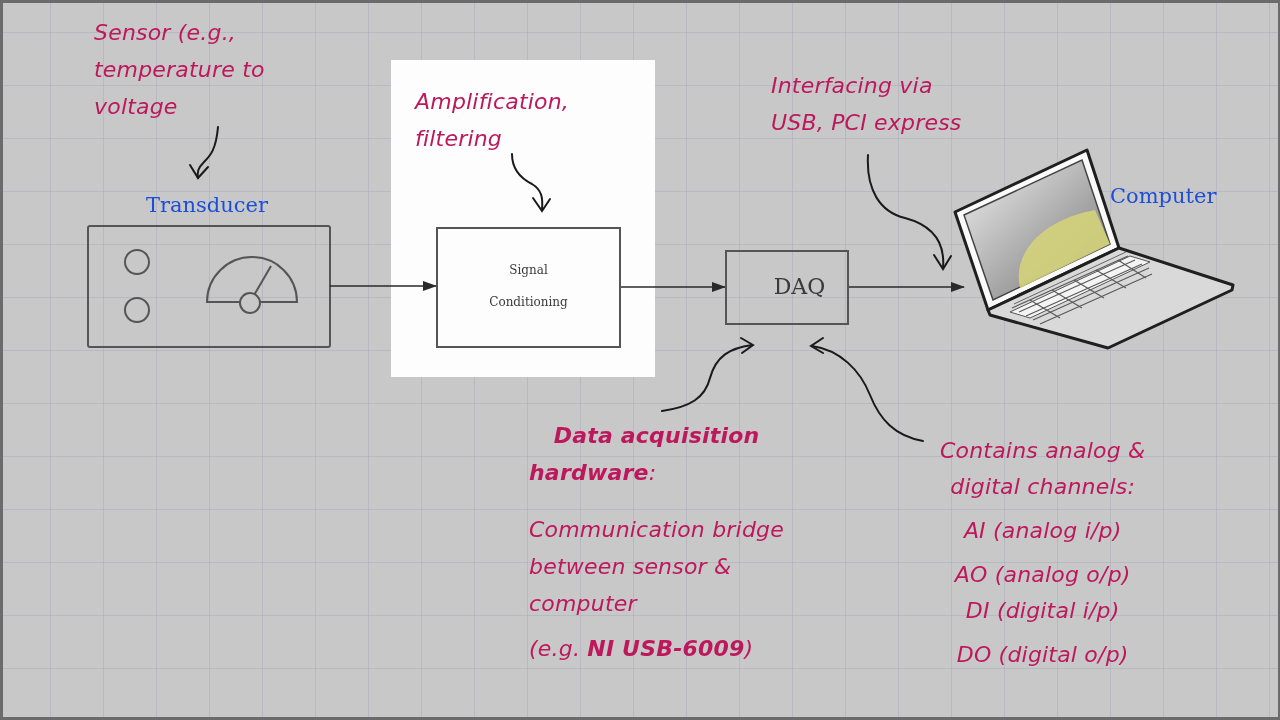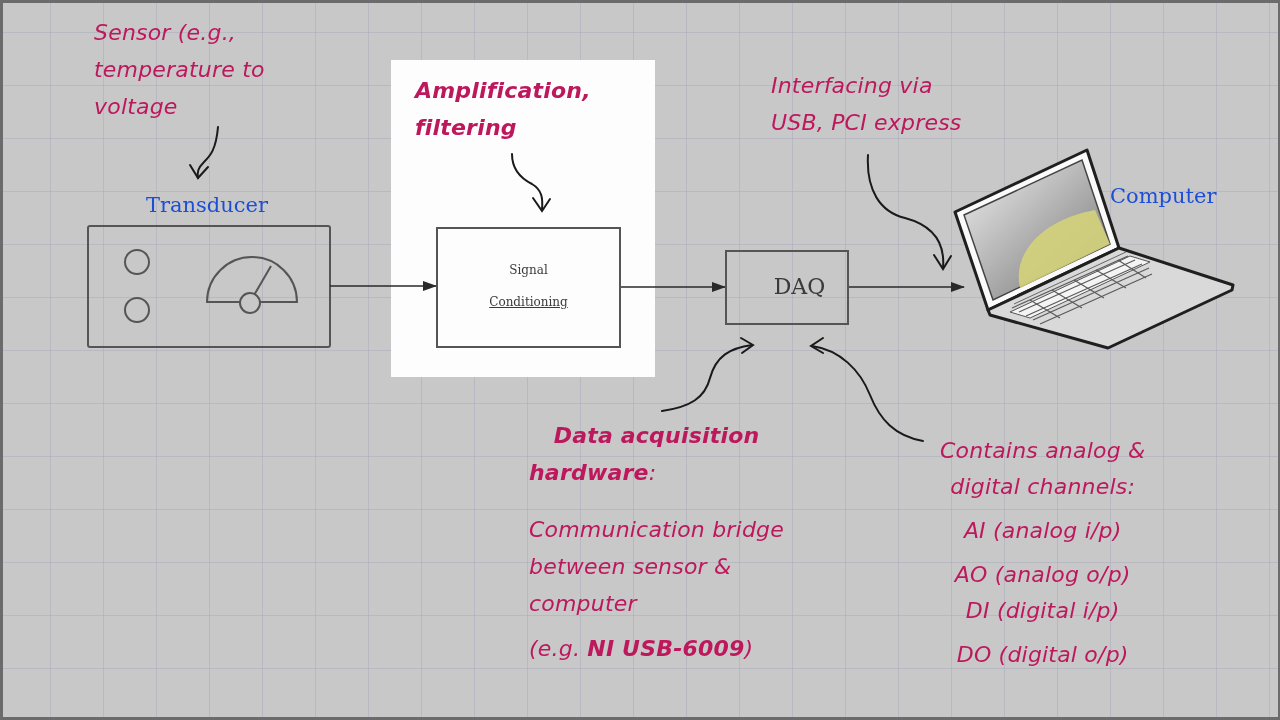--- a/index.html
+++ b/index.html
@@ -118,34 +118,34 @@
   </g>
   <g fill="none" stroke="#1a1a1a" stroke-width="2" stroke-linecap="round">
     <path d="M923,441 C895,436 880,420 870,395 C860,370 840,350 812,346"></path>
     <path d="M823,338 L811,346 L823,353"></path>
   </g>
 </svg>
 
 <div class="serif" style="left:146px; top:193px;">Transducer</div>
 <div class="box" style="left:437px; top:228px; width:183px; height:119px; border:none;">
   <div class="box-label" style="top:26px;">Signal</div>
-  <div class="box-label" style="top:58px;text-decoration:underline;">Conditioning</div>
+  <div class="box-label" style="top:58px;">Conditioning</div>
 </div>
 <div class="box" style="left:726px; top:251px; width:147px; height:73px; border:none;">
   <div class="box-label" style="top:20px; font-size:22px;">DAQ</div>
 </div>
 <div class="serif" style="left:1110px; top:184px;">Computer</div>
 
 <div class="hand" style="left:94px; top:14px;">
   <span class="line">Sensor (e.g.,</span>
   <span class="line">temperature to</span>
   <span class="line">voltage</span>
 </div>
 
-<div class="hand" style="left:415px; top:72px;font-weight:bold;">
+<div class="hand" style="left:415px; top:83px;">
   <span class="line">Amplification,</span>
   <span class="line">filtering</span>
 </div>
 
 <div class="hand" style="left:771px; top:67px;">
   <span class="line">Interfacing via</span>
   <span class="line">USB, PCI express</span>
 </div>
 
 <div class="hand" style="left:529px; top:417px;">

